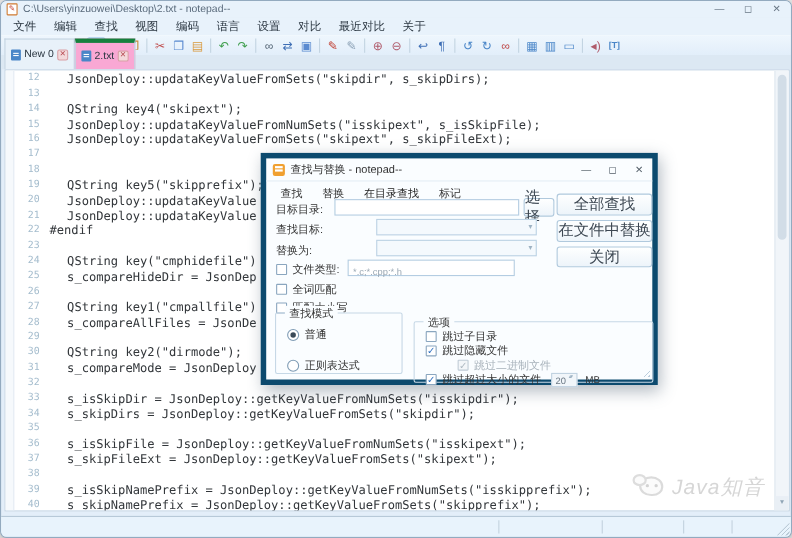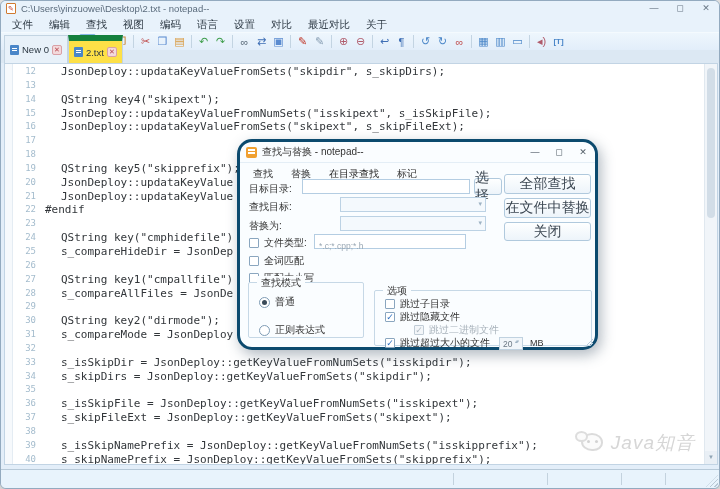--- a/index.html
+++ b/index.html
@@ -20,21 +20,21 @@
   
   .toolbar { position:absolute; left:0; top:31px; right:0; height:18px; background:linear-gradient(#eef6fd,#e2eefa); border-top:1px solid #f4fafe; display:flex; align-items:center; padding-left:3px; }
   .tb-icon { width:17px; height:16px; display:flex; align-items:center; justify-content:center; font-size:11px; border-radius:2px; }
   .tb-icon.hl { background:#cfe5f9; border:1px solid #85b5e5; }
   .tb-sep { width:1px; height:13px; background:#c3d4e2; margin:0 3px; }
   .tb-txt { font-size:8px; font-weight:bold; }
 
   
   .tabbar { position:absolute; left:0; top:49px; right:0; height:13px; background:#dce8f3; display:flex; align-items:flex-end; padding-left:3px; }
   .tab { height:28px; display:flex; align-items:center; gap:3px; padding:0 5px; background:#e8f1f9; border:1px solid #c3d4e2; border-bottom:none; font-size:9.5px; color:#2b3742; }
-  .tab.active { background:#fde047; border-top:6px solid #15803d;align-items:center; }
+  .tab.active { background:#f9a8d4; border-top:4px solid #15803d;align-items:center; }
   .tab-doc { width:9px; height:10px; background:#4a86c8; border-radius:1px; position:relative; }
   .tab-doc::after { content:""; position:absolute; left:2px; top:3px; width:5px; height:1px; background:#fff; box-shadow:0 2px 0 #fff; }
   .tab-close { width:10px; height:10px; background:#f3d9db; border:1px solid #d9a0a6; border-radius:2px; color:#b5474f; font-size:7px; line-height:8px; text-align:center; }
 
   
   .editor { position:absolute; left:3px; top:62px; width:714px; height:402px; background:#fff; border:1px solid #c2d4e4; overflow:hidden; }
   .bookmark-margin { position:absolute; left:0; top:0; bottom:0; width:8px; background:#f6f9fc; border-right:1px solid #e4ecf3; }
   .code-area { position:absolute; left:9px; top:1px; right:14px; }
   .crow { height:13.85px; line-height:13.85px; white-space:pre; display:flex; }
   .lnum { width:22px; text-align:right; font-size:9px; color:#a4bccd; flex:none; margin-right:9px; font-family:"DejaVu Sans Mono",monospace; }
@@ -54,21 +54,21 @@
   .wm-text { font-size:19px; color:#d2d2d2; letter-spacing:1px;font-style:italic; }
 
   
   .statusbar { position:absolute; left:0; bottom:0; right:0; height:19px; background:#e8f3fc; border-top:1px solid #b7c9d8; font-size:9px; color:#3c4852; }
   .sb-item { position:absolute; top:16px; line-height:18px; text-align:center; }
   .sb-sep { position:absolute; top:3px; width:1px; height:12px; background:#c3d2de; }
   .sb-grip { position:absolute; right:1px; bottom:1px; width:12px; height:12px;
     background:repeating-linear-gradient(135deg,transparent,transparent 2px,#b9c9d6 2px,#b9c9d6 3px); clip-path:polygon(100% 0,100% 100%,0 100%); }
 
   
-  .dialog { position:absolute; left:236px; top:138px; width:361px; height:211px; background:#fafdff; border:3px solid #0c4a6e; border-radius:15px; box-shadow:3px 5px 14px rgba(60,80,100,.4); }
+  .dialog { position:absolute; left:236px; top:138px; width:361px; height:211px; background:#fafdff; border:5px solid #0c4a6e; border-radius:0; box-shadow:3px 5px 14px rgba(60,80,100,.4); }
   .dlg-titlebar { position:absolute; left:0; top:0; right:0; height:21px; display:flex; align-items:center; padding-left:6px; border-bottom:1px solid #e4eef6; }
   .dlg-icon { width:11px; height:11px; background:#f0a030; border-radius:2px; margin-right:5px; position:relative; }
   .dlg-icon::after { content:""; position:absolute; left:2px; top:2px; width:7px; height:2px; background:#fff; box-shadow:0 3px 0 #fff; }
   .dlg-title { font-size:10px; color:#333; }
   .dlg-controls { margin-left:auto; display:flex; }
   .dlg-btnwin { width:24px; height:20px; text-align:center; line-height:20px; font-size:9px; color:#55606a; }
   .dlg-tabs { position:absolute; left:4px; top:22px; display:flex; }
   .dlg-tab { font-size:10px; color:#333; padding:3px 9px 4px; }
   .dlg-tab.active { border-bottom:2px solid #f09a2e; color:#222; }
   .dlg-label { position:absolute; font-size:10px; color:#333; }

